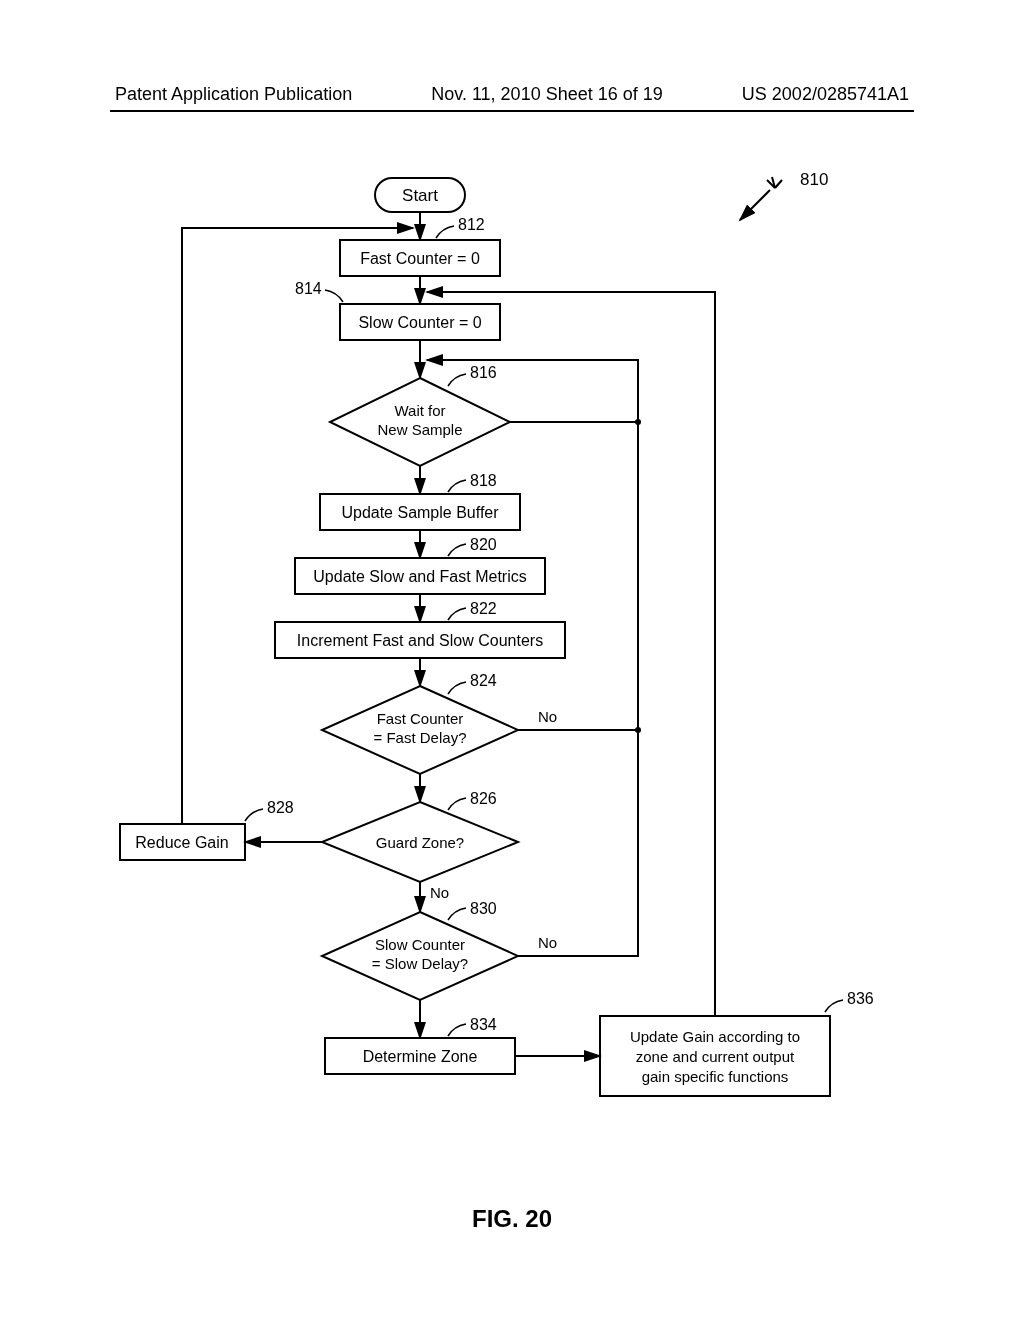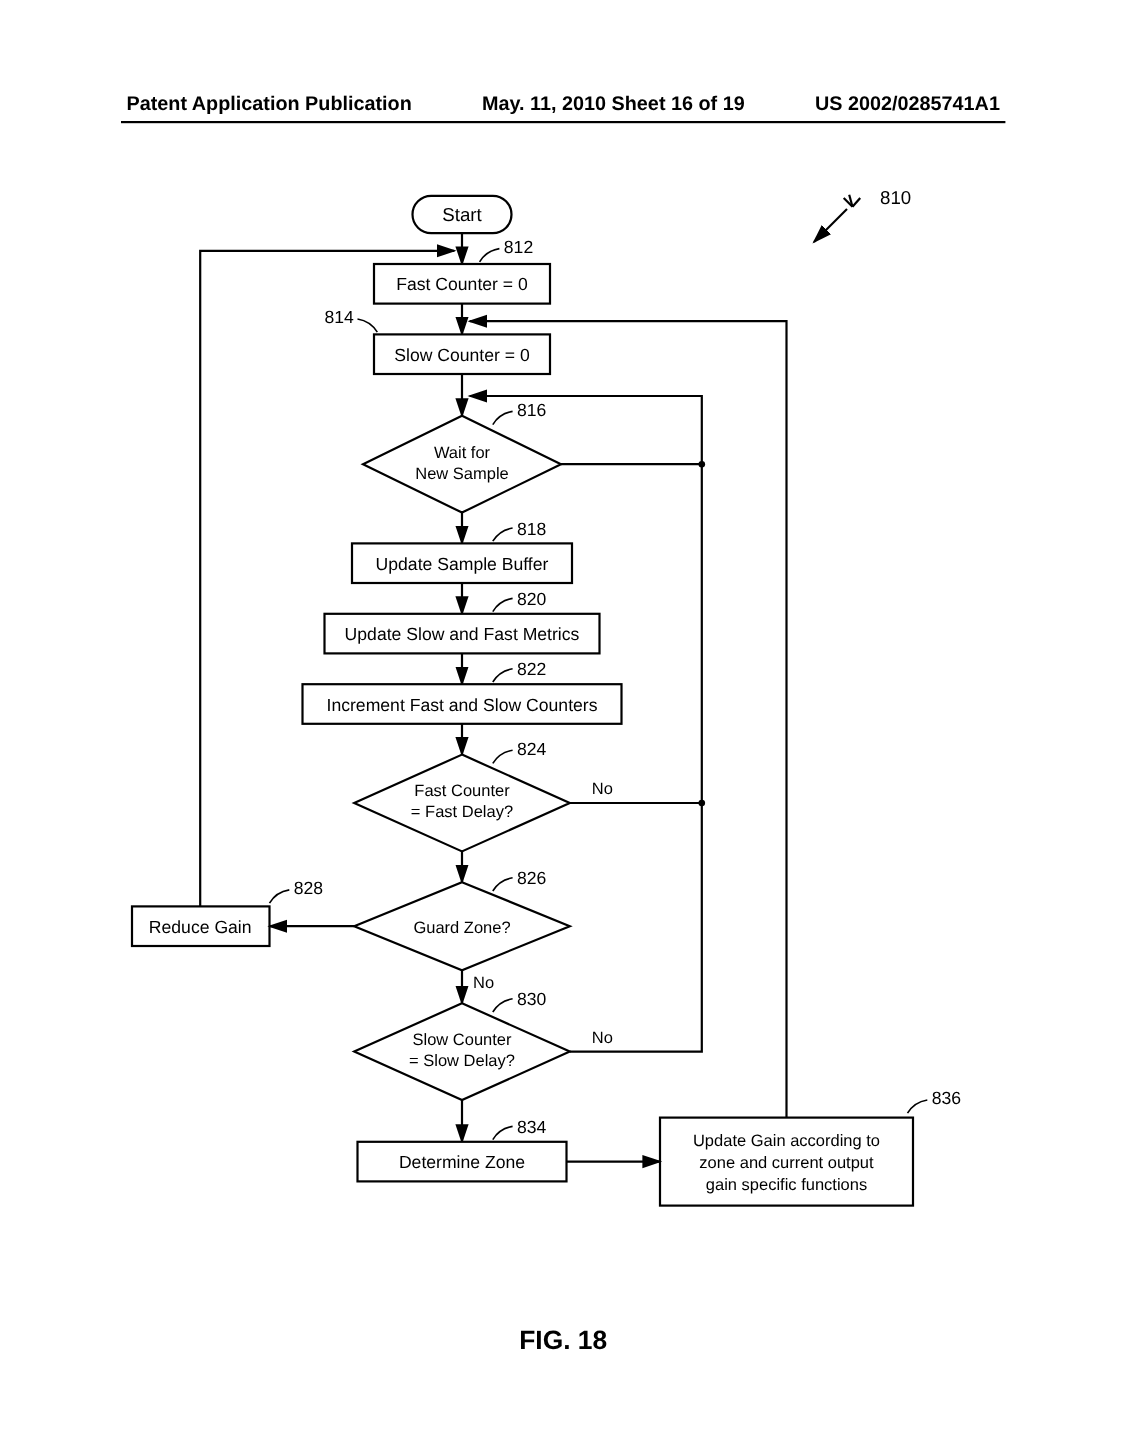--- a/index.html
+++ b/index.html
@@ -15,21 +15,21 @@
     background: #fff;
   }
   .header {
     position: absolute;
     top: 84px;
     left: 115px;
     right: 115px;
     display: flex;
     justify-content: space-between;
     font-size: 18px;
-    font-weight: bold;
+    font-weight: normal;
   }
   .header-line {
     position: absolute;
     top: 110px;
     left: 110px;
     right: 110px;
     border-top: 2px solid #000;
   }
   svg {
     position: absolute;
@@ -46,21 +46,21 @@
     font-weight: bold;
   }
 </style>
 </head>
 <body>
 
 <div class="page">
 
   <div class="header">
     <span>Patent Application Publication</span>
-    <span>May. 11, 2010  Sheet 16 of 19</span>
+    <span>Nov. 11, 2010  Sheet 16 of 19</span>
     <span>US 2002/0285741A1</span>
   </div>
   <div class="header-line"></div>
 
   <svg width="800" height="1020" viewBox="0 0 800 1020">
     <defs>
       <marker id="arr" markerWidth="10" markerHeight="10" refX="8" refY="3" orient="auto" markerUnits="strokeWidth">
         <path d="M0,0 L0,6 L9,3 z" fill="#000"></path>
       </marker>
     </defs>
@@ -188,14 +188,14 @@
     <circle cx="528" cy="262" r="3" fill="#000"></circle>
     <line x1="400" y1="262" x2="528" y2="262" stroke="#000" stroke-width="2"></line>
 
     <polyline points="408,796 528,796 528,570" fill="none" stroke="#000" stroke-width="2"></polyline>
     <circle cx="528" cy="570" r="3" fill="#000"></circle>
 
     <polyline points="605,856 605,132 317,132" fill="none" stroke="#000" stroke-width="2" marker-end="url(#arr)"></polyline>
 
   </svg>
 
-  <div class="figcap">FIG. 18</div>
+  <div class="figcap">FIG. 20</div>
 </div>
 
 </body></html>

